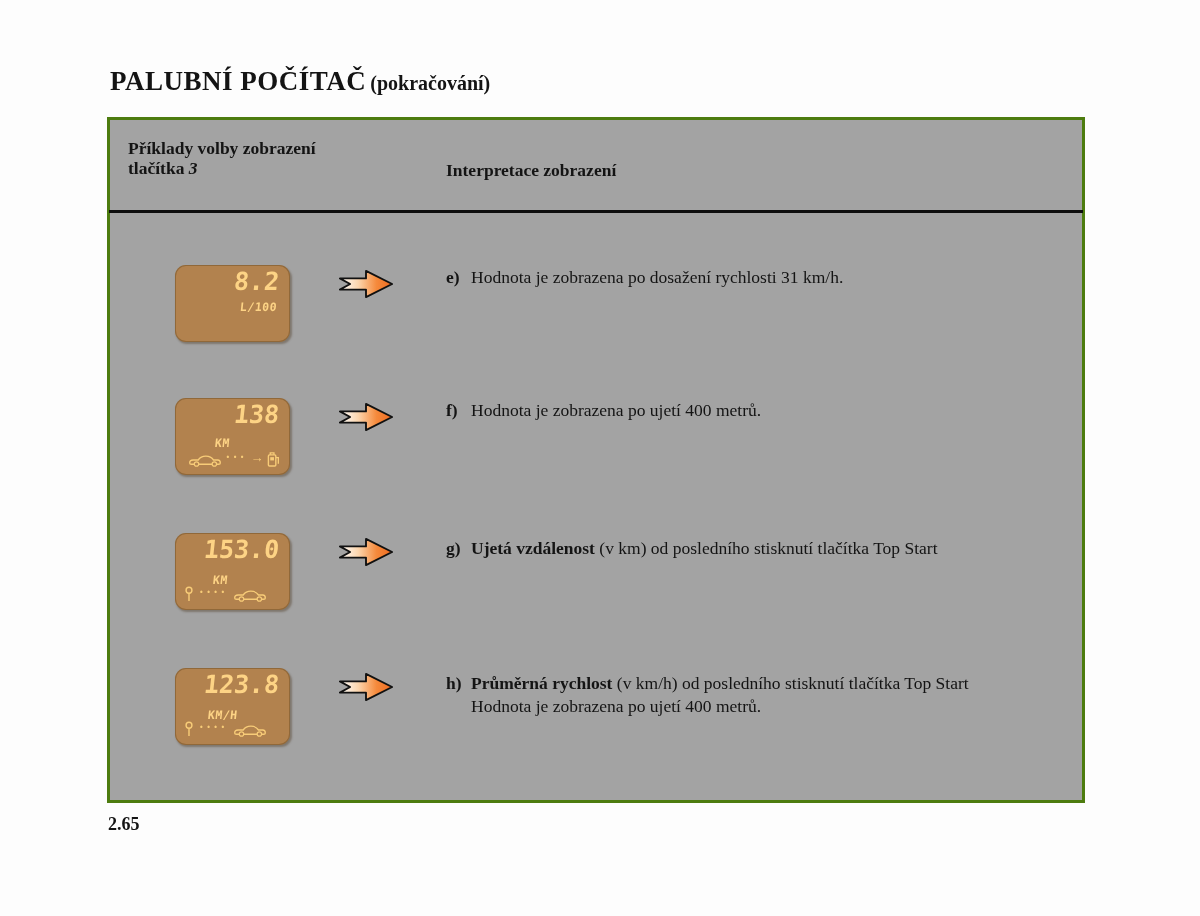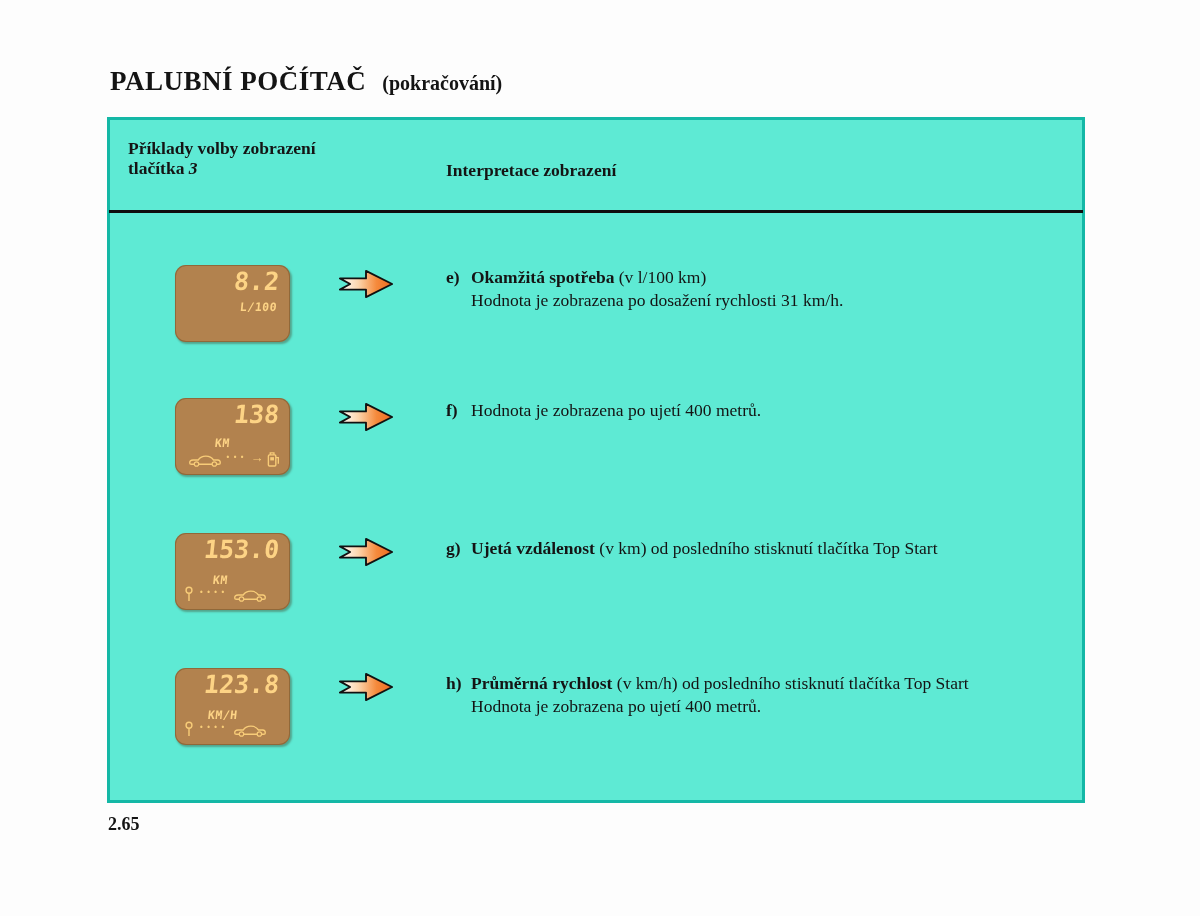--- a/index.html
+++ b/index.html
@@ -5,23 +5,23 @@
   html,body{margin:0;padding:0;background:#e8e8e8;}
   #canvas{
     position:relative;width:1200px;height:916px;margin:0 auto;
     background:#fdfdfd;color:#141414;
     font-family:"Liberation Serif", serif;
     overflow:hidden;
   }
   
   .page-title{position:absolute;left:110px;top:66px;white-space:nowrap;}
   .page-title .main{font-size:27px;font-weight:bold;letter-spacing:.5px;}
-  .page-title .suffix{font-size:20px;font-weight:bold;margin-left:12px;}
+  .page-title .suffix{font-size:20px;font-weight:bold;margin-left:0;}
   
-  .box{position:absolute;left:107px;top:117px;width:972px;height:680px;border:3px solid #14b8a6;background:#5eead4;}
+  .box{position:absolute;left:107px;top:117px;width:972px;height:680px;border:3px solid #4d7c0f;background:#a3a3a3;}
   .hdr-left{position:absolute;left:18px;top:18px;width:260px;font-size:17.5px;font-weight:bold;line-height:20px;}
   .hdr-left .ital{font-style:italic;font-weight:bold;}
   .hdr-right{position:absolute;left:336px;top:40px;font-size:17.5px;font-weight:bold;}
   .divider{position:absolute;left:-1px;right:-1px;top:90px;border-top:3px solid #0e0e0e;}
   
   .disp{
     position:absolute;left:65px;width:115px;height:77px;
     background:#b2824e;border-radius:11px;
     box-shadow:1.5px 2px 2px rgba(60,38,12,.35), inset 0 0 0 1px rgba(122,86,44,.6);
   }
@@ -85,21 +85,20 @@
     <div class="disp" style="top:145px;">
       <div class="val lcd">8.2</div>
       <div class="unit unit-e lcd">L/100</div>
     </div>
     <svg class="big-arrow" style="top:148px;" viewBox="0 0 60 34">
       <path d="M2 11 L30 11 L30 3 L58 17 L30 31 L30 23 L2 23 L13 17 Z" fill="url(#agrad)" stroke="#111" stroke-width="2" stroke-linejoin="round"></path>
     </svg>
     <div class="rowtext" style="top:146px;">
       <div class="lbl">e)</div>
       <div class="body">
-        <div><span class="b">Okamžitá spotřeba</span><span> (v l/100 km)</span></div>
         <div>Hodnota je zobrazena po dosažení rychlosti 31 km/h.</div>
       </div>
     </div>
 
     <div class="disp" style="top:278px;">
       <div class="val lcd">138</div>
       <div class="unit unit-f lcd">KM</div>
       <div class="trail trail-f">
         <svg width="34" height="14" viewBox="0 0 40 15">
           <path d="M2 11 Q2 7.5 6 7.5 L12 7.5 Q15 3 21 3 Q27 3 30 7.5 L35 7.5 Q38 7.5 38 11 Q38 12.5 36 12.5 L4 12.5 Q2 12.5 2 11 Z" fill="none" stroke="#f8cc78" stroke-width="1.6"></path>

